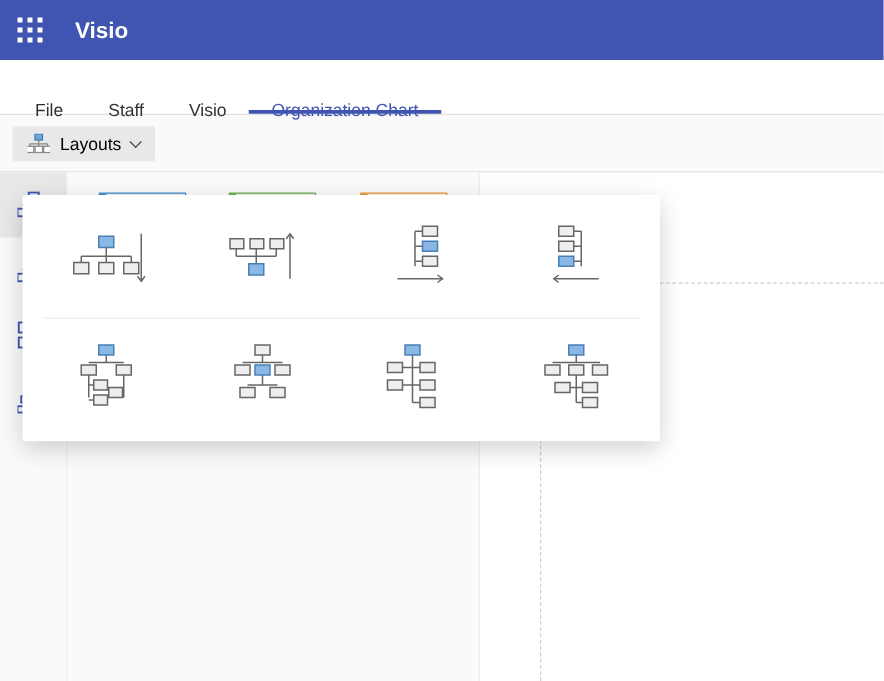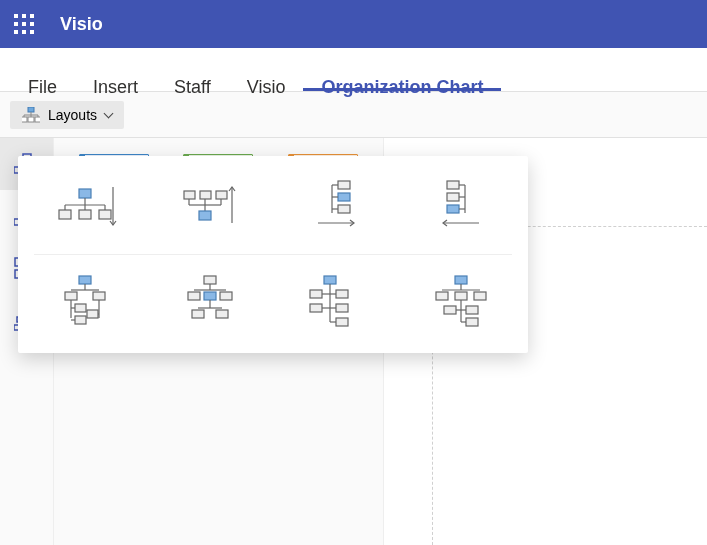--- a/index.html
+++ b/index.html
@@ -2,22 +2,22 @@
 <html><head>
 <meta charset="utf-8">
 <style>
   * { box-sizing: border-box; margin: 0; padding: 0; font-family: "Segoe UI", Arial, sans-serif; }
   html, body { width: 707px; height: 545px; overflow: hidden; background: #fff; }
   .titlebar { height: 48px; background: #4054b2; display: flex; align-items: center; padding: 0 14px; gap: 26px; }
   .waffle { width: 20px; height: 20px; display: grid; grid-template-columns: repeat(3,4px); grid-template-rows: repeat(3,4px); gap: 4px; }
   .waffle span { background: #fff; }
   .app-title { color: #fff; font-size: 18px; font-weight: 600; }
   .ribbon-tabs { height: 44px; border-bottom: 1px solid #e1e1e1; display: flex; align-items: stretch; padding: 0 10px; gap: 0; }
-  .ribbon-tab { display: flex; align-items: center; padding: 0 18px; font-size: 18px; color: #323130; cursor: pointer; border-bottom: 3px solid transparent; margin-top: 39px; }
-  .ribbon-tab.active { color: #4054b2; border-bottom-color: #4054b2; font-weight: 700; }
+  .ribbon-tab { display: flex; align-items: center; padding: 0 18px; font-size: 14px; color: #323130; cursor: pointer; border-bottom: 3px solid transparent; margin-top: 39px; }
+  .ribbon-tab.active { color: #4054b2; border-bottom-color: #4054b2; font-weight: 400; }
   .ribbon-row { height: 46px; background: #fafafa; border-bottom: 1px solid #e1e1e1; display: flex; align-items: center; padding: 0 10px; }
   .layouts-btn { display: flex; align-items: center; gap: 8px; background: #e8e8e8; border: none; padding: 6px 12px; font-size: 14px; cursor: pointer; border-radius: 2px; }
   .chev { border: solid #444; border-width: 0 1.5px 1.5px 0; display: inline-block; padding: 3px; transform: rotate(45deg); margin-top:-3px;}
   .body-area { display: flex; height: calc(545px - 48px - 44px - 46px); position: relative; }
   .mini-rail { width: 54px; background: #fafafa; border-right: 1px solid #eee; display: flex; flex-direction: column; }
   .mini-item { height: 52px; display:flex; align-items:center; justify-content:center; }
   .mini-item.sel { background: #e8e8e8; }
   .shapes-pane { width: 330px; background: #fafafa; border-right: 1px solid #eee; padding: 10px 8px; display:grid; grid-template-columns: repeat(3, 1fr); gap: 4px 0; align-content:start;}
   .shape-cell { display:flex; flex-direction:column; align-items:center; gap:6px; padding:6px 0 14px;}
   .shape-card { width:70px; height:24px; border:1px solid; border-radius:1px; position:relative; background:#fff;}
@@ -47,21 +47,20 @@
       <span></span>
       <span></span>
       <span></span>
       <span></span>
   </div>
   <div class="app-title">Visio</div>
 </div>
 
 <div class="ribbon-tabs">
   <div class="ribbon-tab">File</div>
-  <div class="ribbon-tab">Insert</div>
   <div class="ribbon-tab">Staff</div>
   <div class="ribbon-tab">Visio</div>
   <div class="ribbon-tab active">Organization Chart</div>
 </div>
 
 <div class="ribbon-row">
   <button class="layouts-btn">
     <span class="oc-icon">
       <svg width="18" height="16" viewBox="0 0 18 16">
           <rect x="6" y="0" width="6" height="5" fill="#6fa8dc" stroke="#417ab3"></rect>

